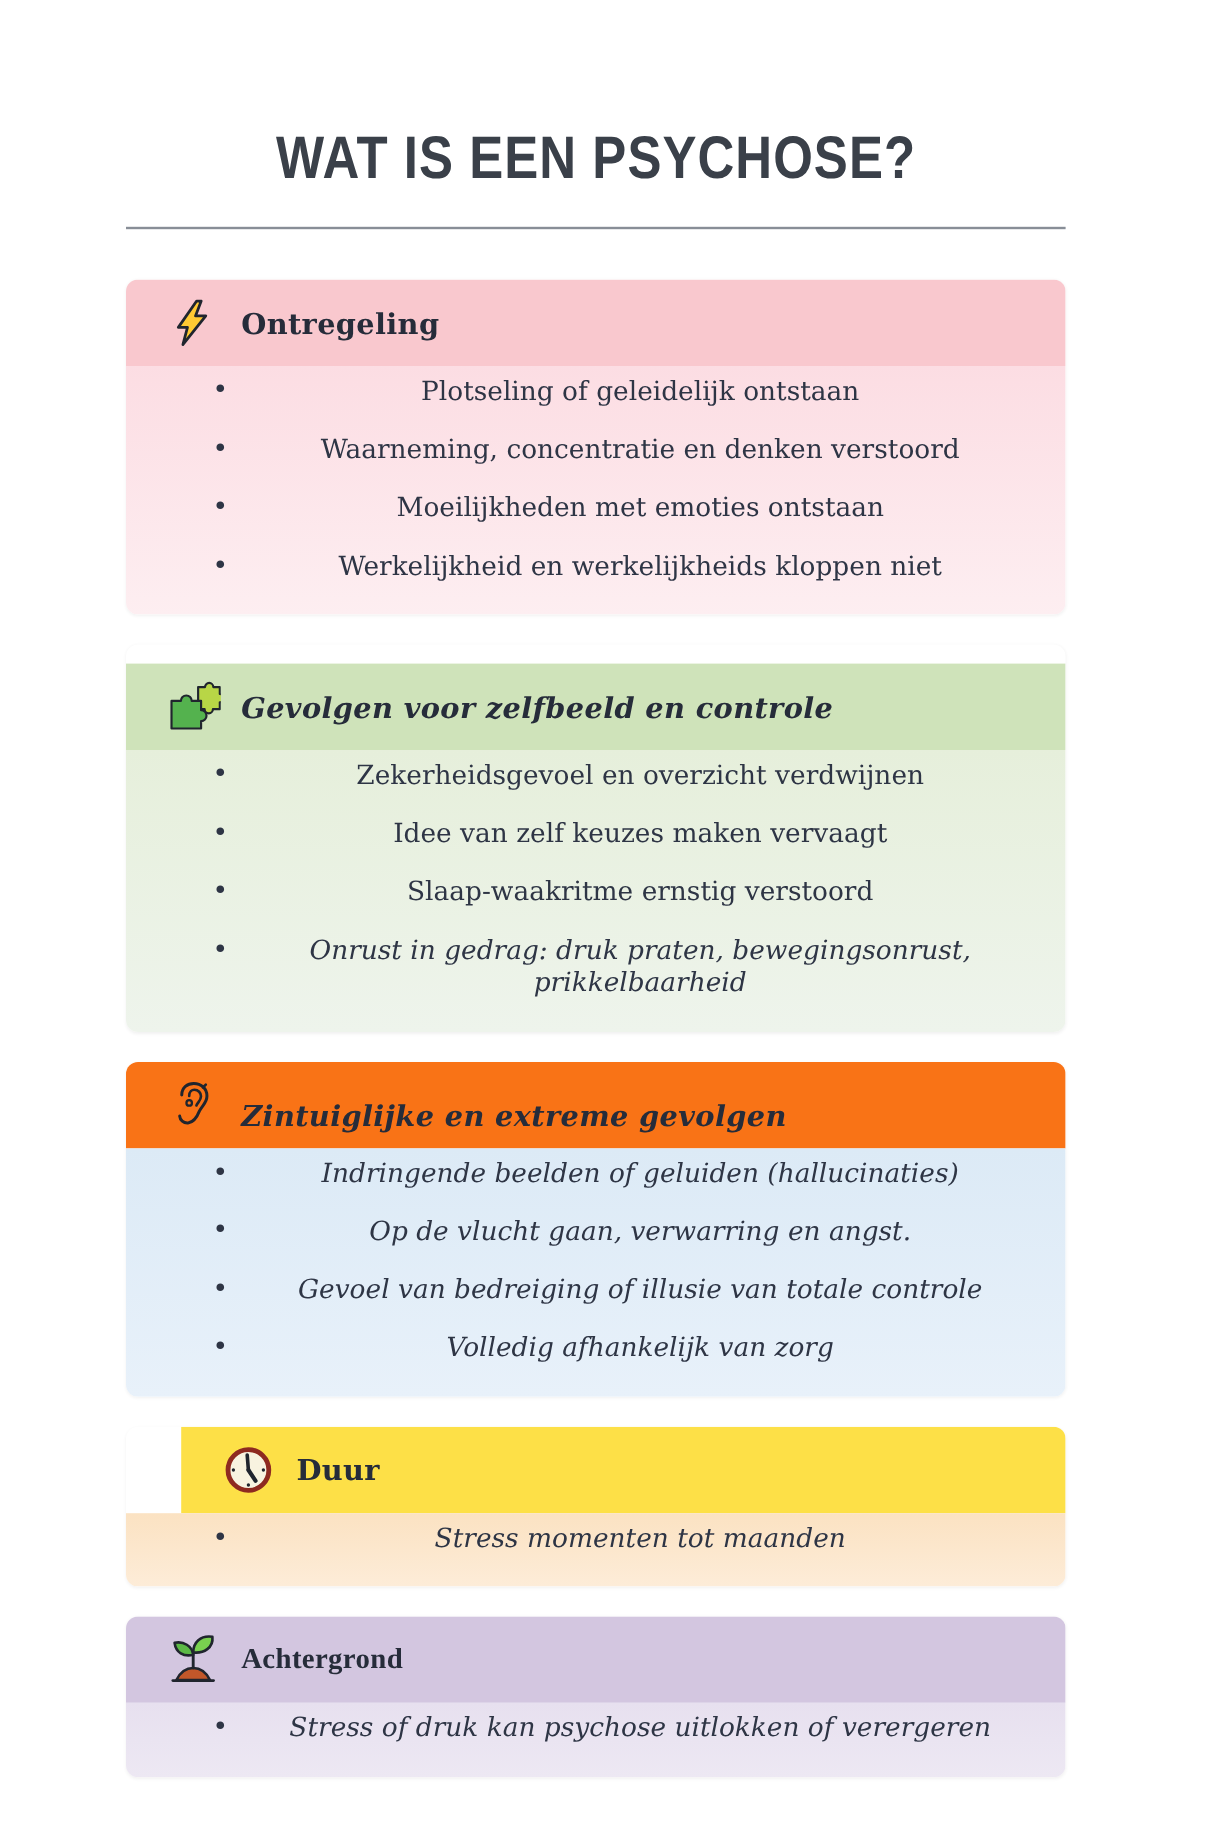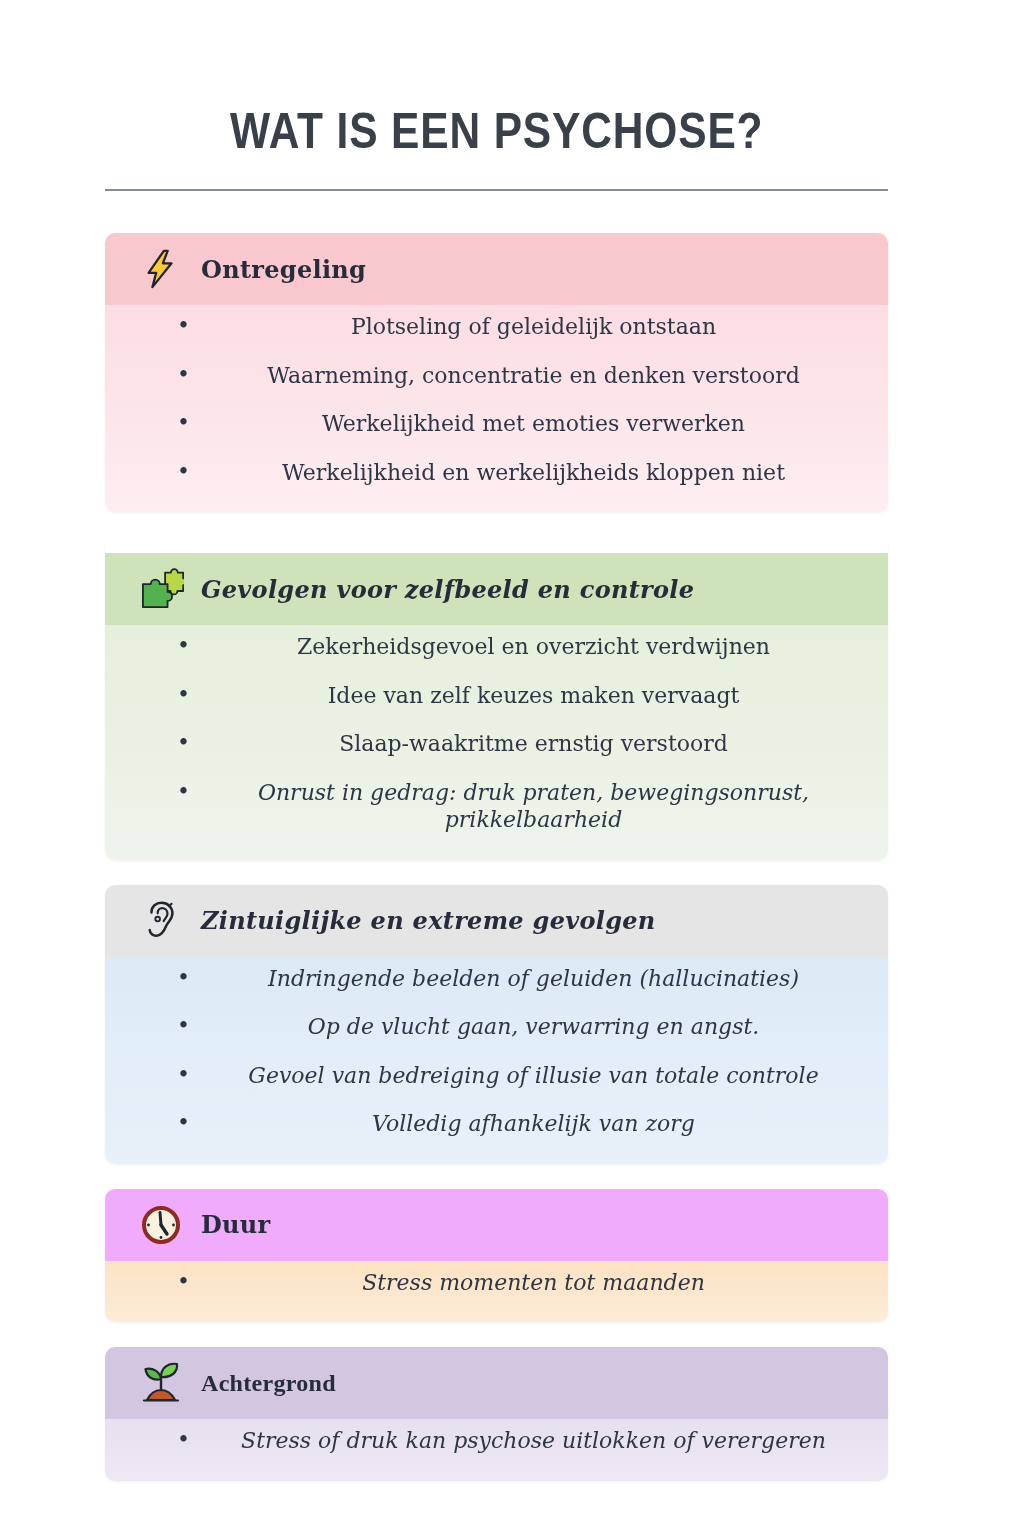--- a/index.html
+++ b/index.html
@@ -57,21 +57,21 @@
         <svg width="42" height="42" viewBox="0 0 44 44">
           <path d="M25 3 L9 26 h8 L13 41 L33 16 h-9 L29 3 Z" fill="#ffc933" stroke="#20252e" stroke-width="2.4" stroke-linejoin="round"></path>
         </svg>
       </span>
       <span class="card-title">Ontregeling</span>
     </div>
     <div class="card-body" style="background: linear-gradient(rgb(252, 221, 227), rgb(253, 238, 241));">
       <ul>
         <li>Plotseling of geleidelijk ontstaan</li>
         <li>Waarneming, concentratie en denken verstoord</li>
-        <li>Werkelijkheid met emoties verwerken</li>
+        <li>Moeilijkheden met emoties ontstaan</li>
         <li>Werkelijkheid en werkelijkheids kloppen niet</li>
       </ul>
     </div>
   </div>
 
   <div class="card italic-title">
     <div class="card-header" style="background: rgb(207, 227, 186); margin-top: 16px;">
       <span class="card-icon">
         <svg width="48" height="44" viewBox="0 0 56 48">
           <path d="M33 4 h7 a4.2 4.2 0 1 1 8.4 0 H55 v7 a4.2 4.2 0 1 1 0 8.4 v7 h-7 a4.2 4.2 0 1 1 -8.4 0 H33 Z" fill="#b8d646" stroke="#20252e" stroke-width="2.2" stroke-linejoin="round"></path>
@@ -84,21 +84,21 @@
       <ul>
         <li>Zekerheidsgevoel en overzicht verdwijnen</li>
         <li>Idee van zelf keuzes maken vervaagt</li>
         <li>Slaap-waakritme ernstig verstoord</li>
         <li class="it">Onrust in gedrag: druk praten, bewegingsonrust, prikkelbaarheid</li>
       </ul>
     </div>
   </div>
 
   <div class="card italic-title">
-    <div class="card-header" style="background: #e5e5e5;">
+    <div class="card-header" style="background: #f97316; align-items: flex-end;">
       <span class="card-icon">
         <svg width="42" height="44" viewBox="0 0 44 46">
           <path d="M12 14 C12 7.5 17 4 22.5 4 C29 4 34 8.5 34 15 C34 21 30 23 27.5 28 C25.5 33 23 38 17.5 38.5 C13.5 38.8 10.5 36 10.2 32.5" fill="none" stroke="#20252e" stroke-width="2.6" stroke-linecap="round"></path>
           <path d="M18.5 15 C18.5 11 21 9.5 23 9.5 C26.5 9.5 28.8 12.2 28.8 15.2 C28.8 19 26 20.2 24.8 23.2" fill="none" stroke="#20252e" stroke-width="2.3" stroke-linecap="round"></path>
           <circle cx="18.5" cy="21" r="2.4" fill="none" stroke="#20252e" stroke-width="2"></circle>
           <path d="M30.5 7.5 l2.5 -2.5" stroke="#20252e" stroke-width="2.3" stroke-linecap="round"></path>
         </svg>
       </span>
       <span class="card-title">Zintuiglijke en extreme gevolgen</span>
     </div>
@@ -106,21 +106,21 @@
       <ul>
         <li class="it">Indringende beelden of geluiden (hallucinaties)</li>
         <li class="it">Op de vlucht gaan, verwarring en angst.</li>
         <li class="it">Gevoel van bedreiging of illusie van totale controle</li>
         <li class="it">Volledig afhankelijk van zorg</li>
       </ul>
     </div>
   </div>
 
   <div class="card">
-    <div class="card-header" style="background: #f0abfc;">
+    <div class="card-header" style="background: #fde047; margin-left: 46px;">
       <span class="card-icon">
         <svg width="44" height="44" viewBox="0 0 44 44">
           <circle cx="22" cy="22" r="17" fill="#f8f3e0" stroke="#8e2a20" stroke-width="4"></circle>
           <path d="M22 22 L21 9.5" stroke="#20252e" stroke-width="3" stroke-linecap="round"></path>
           <path d="M22 22 L28 31" stroke="#20252e" stroke-width="3.4" stroke-linecap="round"></path>
           <circle cx="9.5" cy="22" r="1.4" fill="#20252e"></circle>
           <circle cx="34.5" cy="22" r="1.4" fill="#20252e"></circle>
           <circle cx="22" cy="34.5" r="1.4" fill="#20252e"></circle>
         </svg>
       </span>

